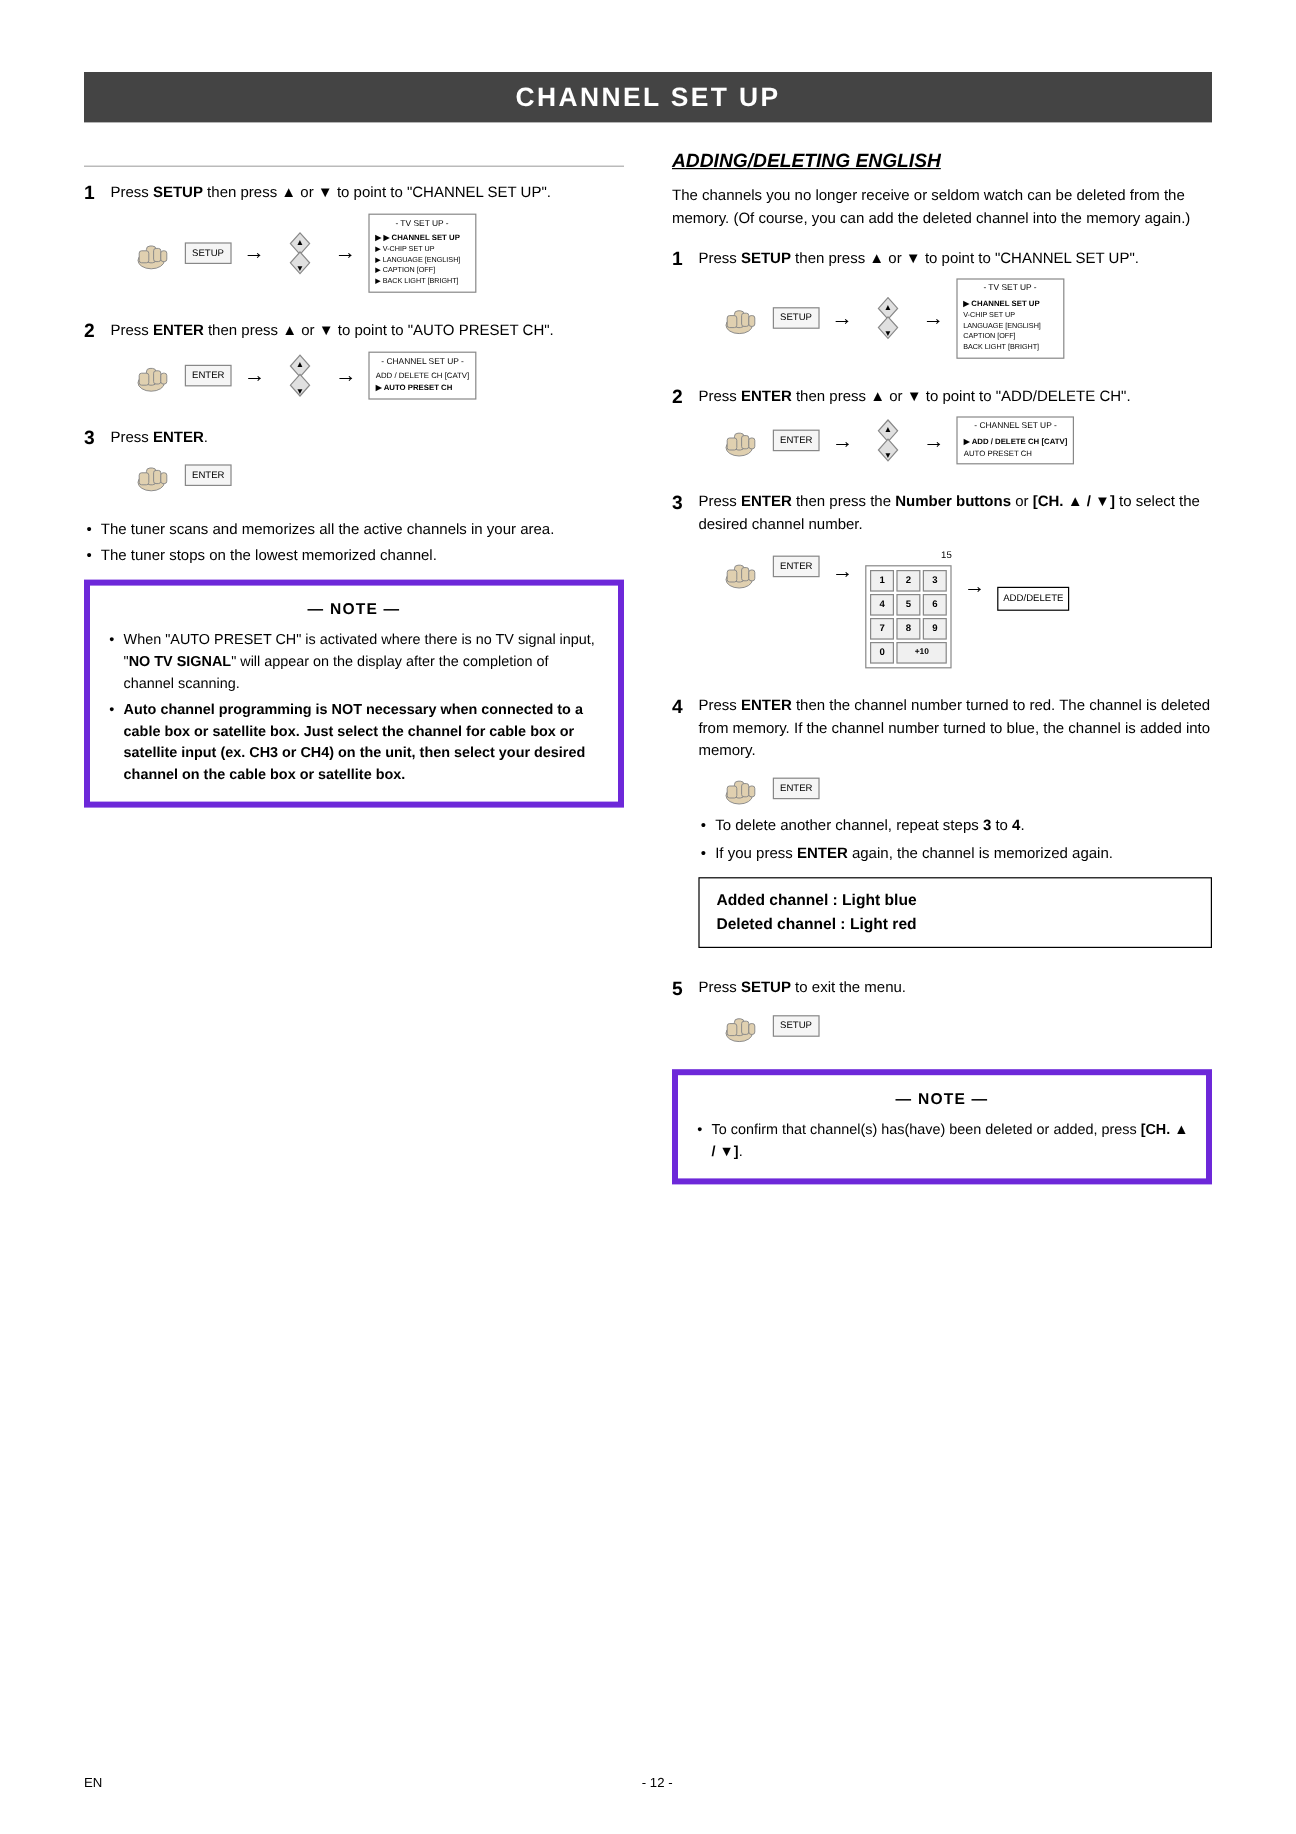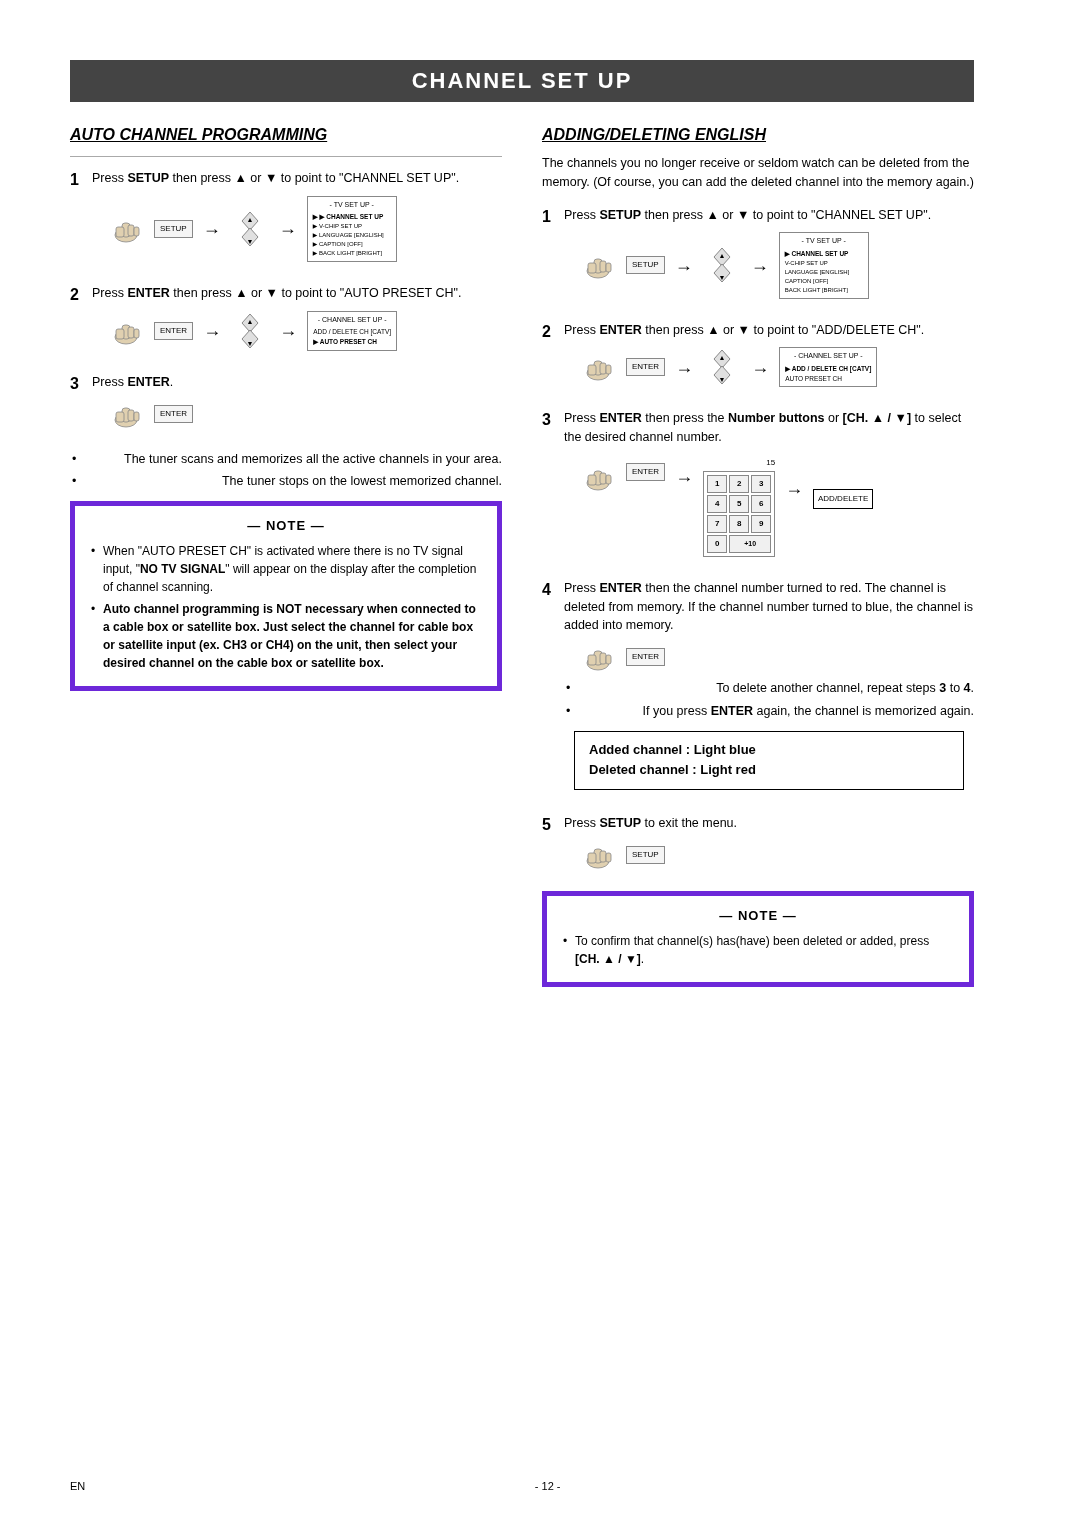--- a/index.html
+++ b/index.html
@@ -8,21 +8,21 @@
       min-height: 1528px;
       background: #fff;
       font-family: Arial, Helvetica, sans-serif;
       font-size: 13px;
       color: #000;
       position: relative;
     }
     .page {
       width: 1080px;
       min-height: 1528px;
-      padding: 60px 106px 60px 70px;
+      padding: 60px 70px 60px 70px;
       position: relative;
     }
     
     .title-bar {
       background: #444;
       color: #fff;
       text-align: center;
       font-size: 22px;
       font-weight: bold;
       letter-spacing: 2px;
@@ -141,21 +141,21 @@
     }
     .note-box ul li::before {
       content: '•';
       position: absolute;
       left: 2px;
     }
     
     .channel-info-box {
       border: 1px solid #000;
       padding: 8px 14px;
-      margin: 10px 10px;
+      margin: 10px 0;
       font-size: 13px;
       font-weight: bold;
       line-height: 1.6;
     }
     .add-delete-label {
       font-size: 8px;
       text-align: center;
       padding: 3px;
       border: 1px solid #000;
       margin-top: 24px;
@@ -177,40 +177,38 @@
       border: none;
       border-top: 1px solid #aaa;
       margin: 12px 0;
     }
     .step-bullet {
       font-size: 12.5px;
       line-height: 1.5;
       margin-bottom: 4px;
       padding-left: 14px;
       position: relative;
-      text-align: right;
     }
     .step-bullet::before {
       content: '•';
       position: absolute;
       left: 2px;
     }
   </style>
 </head>
 <body>
 
 <div class="page">
 
   <div class="title-bar">CHANNEL SET UP</div>
 
   <div class="columns">
 
     <div class="col-left">
 
-      <div class="section-heading">AUTO CHANNEL PROGRAMMING</div>
 
       <hr class="divider">
 
       <div class="step">
         <div class="step-num">1</div>
         <div class="step-content">
           Press <b>SETUP</b> then press <b>▲</b> or <b>▼</b> to point to "CHANNEL SET UP".
           
           <div class="diagram">
 

